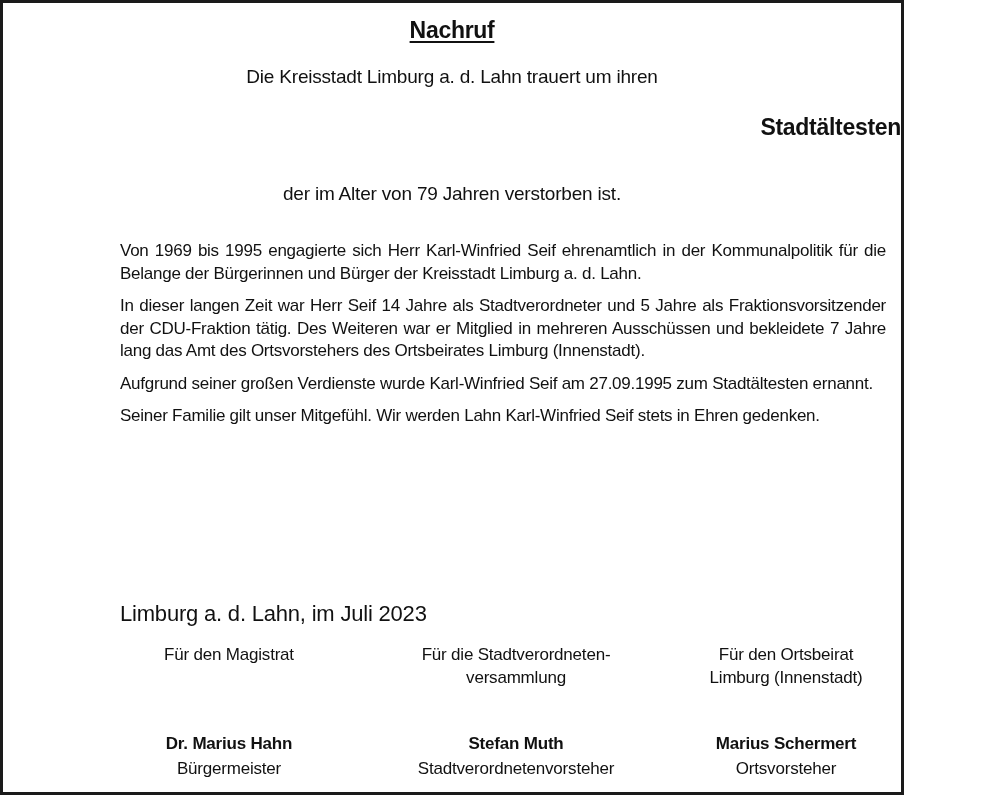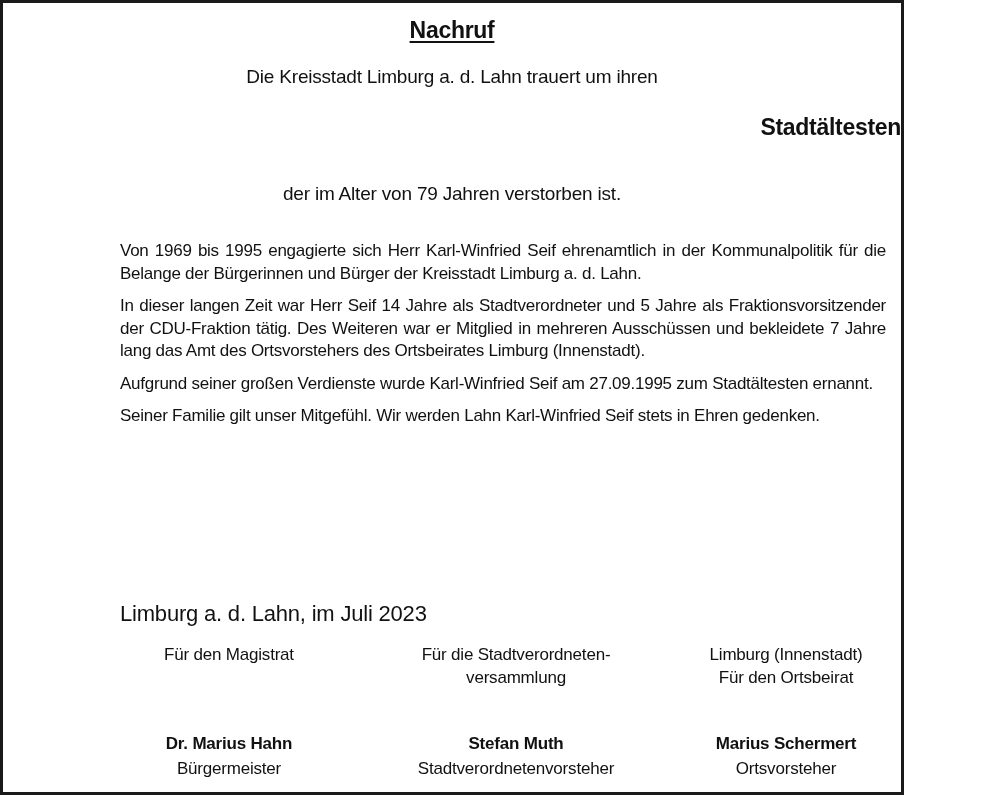--- a/index.html
+++ b/index.html
@@ -88,20 +88,20 @@
     <div class="for">
       <div>Für die Stadtverordneten-</div>
       <div>versammlung</div>
     </div>
     <div class="name">Stefan Muth</div>
     <div class="role">Stadtverordnetenvorsteher</div>
   </div>
 
   <div class="sign-col" style="left:653px; top:640px;">
     <div class="for">
+      <div>Für den Ortsbeirat</div>
       <div>Limburg (Innenstadt)</div>
-      <div>Für den Ortsbeirat</div>
     </div>
     <div class="name">Marius Schermert</div>
     <div class="role">Ortsvorsteher</div>
   </div>
 
 </div>
 
 </body></html>

